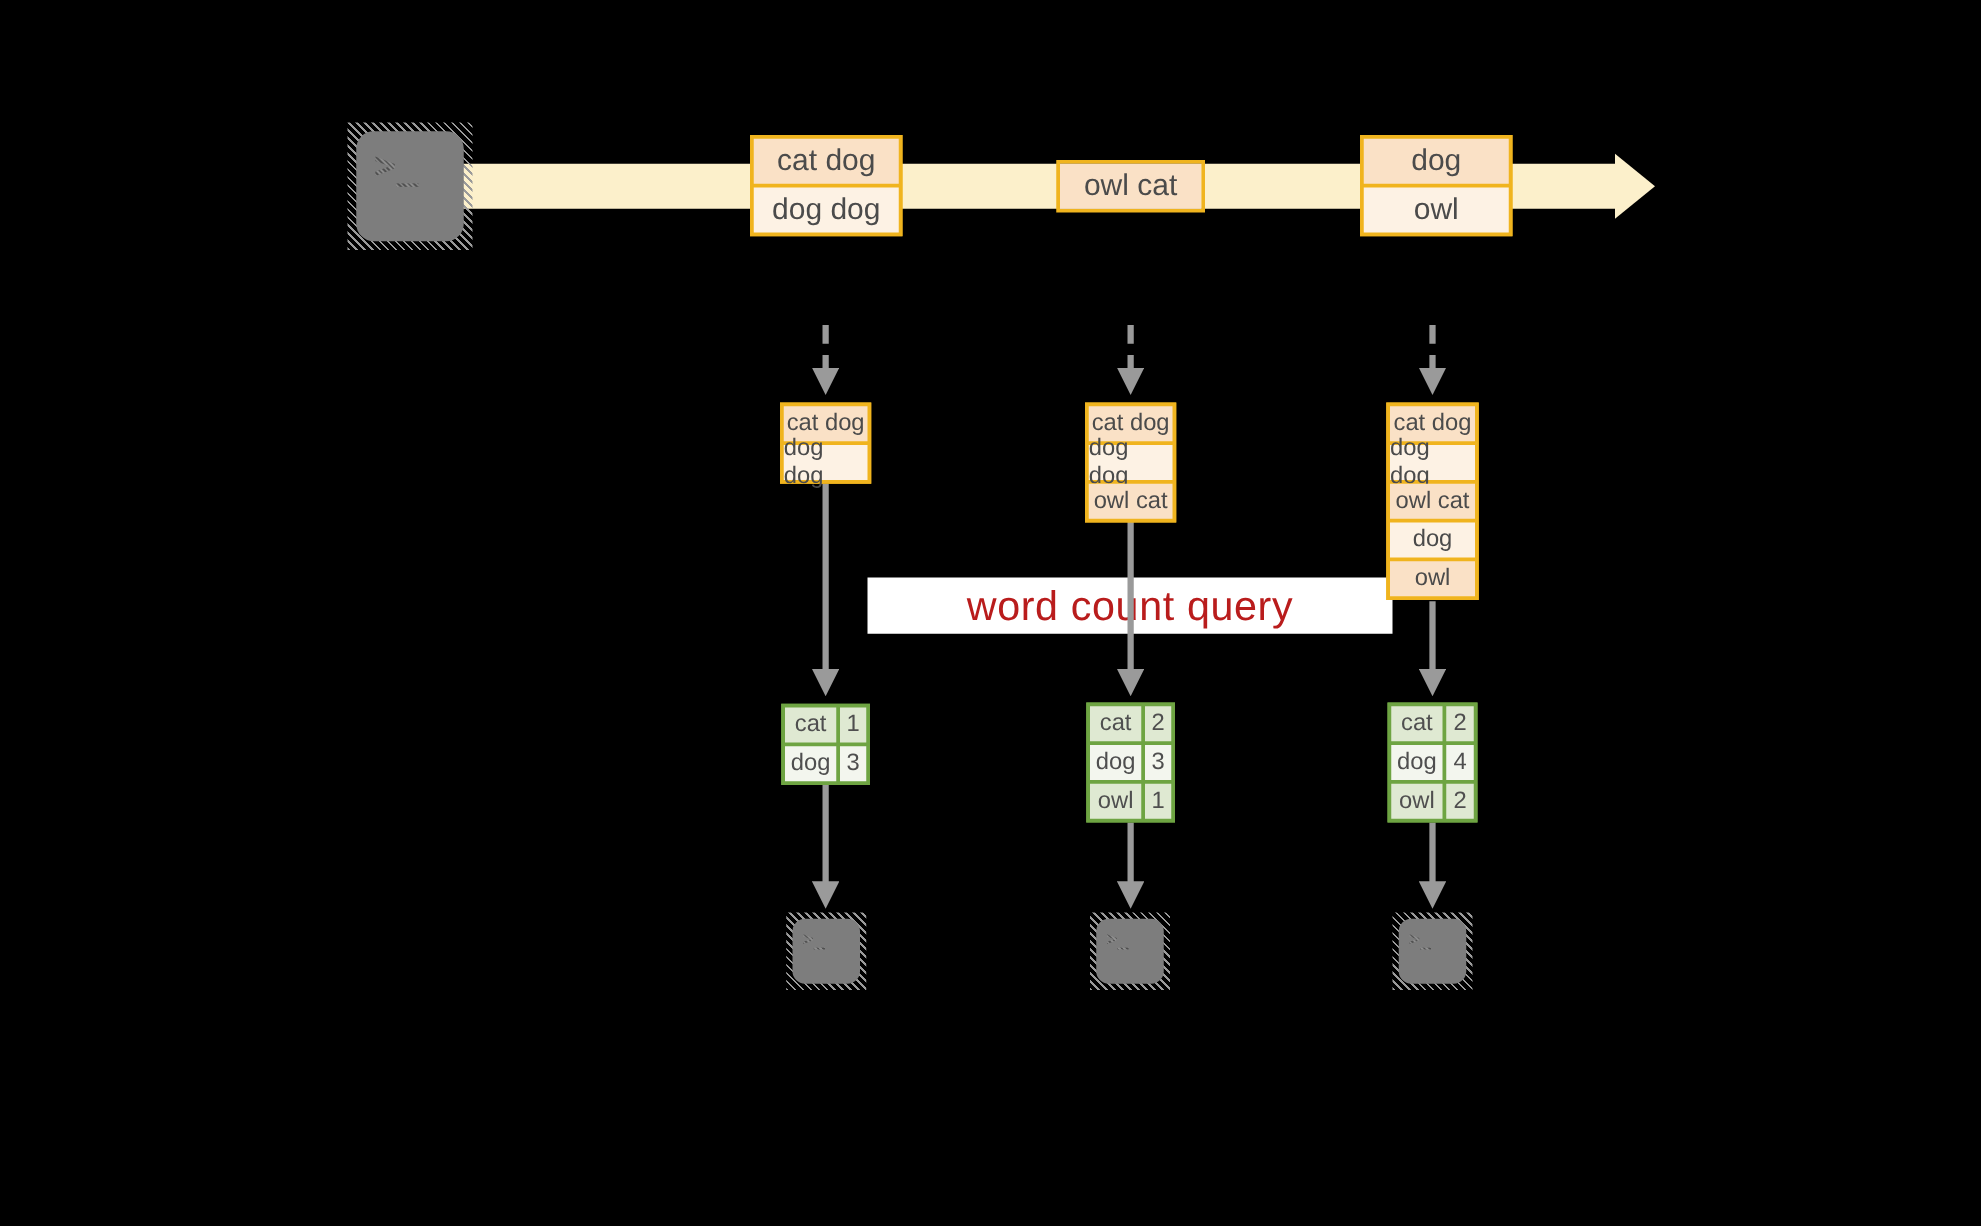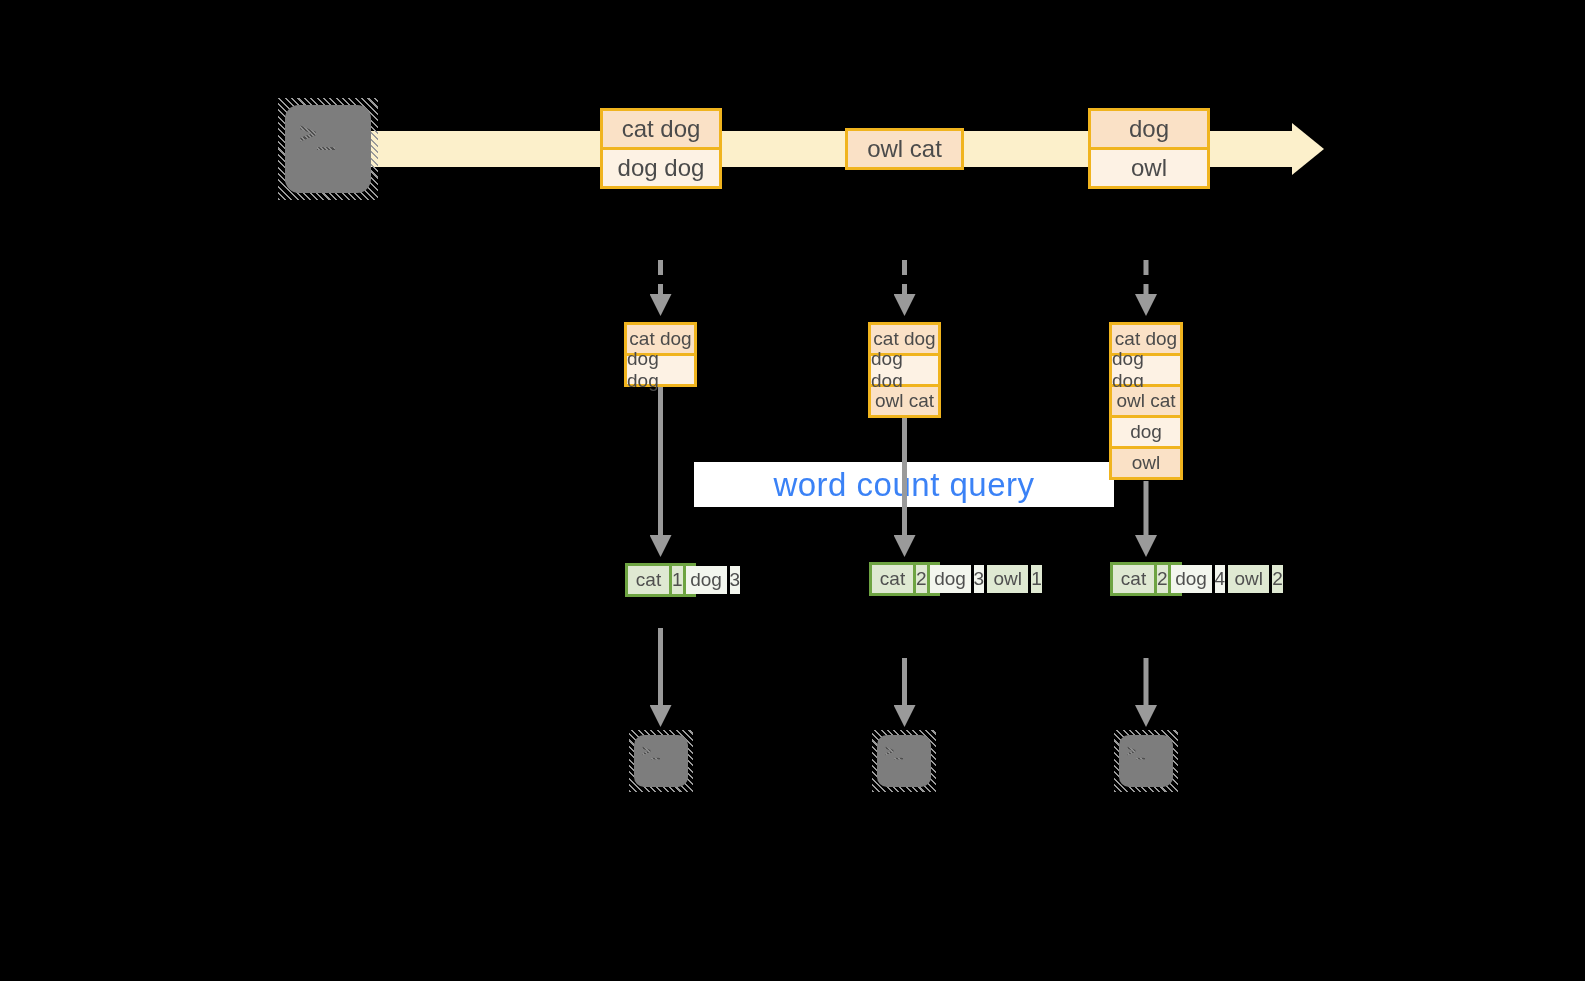--- a/index.html
+++ b/index.html
@@ -41,30 +41,30 @@
     background:var(--record-fill-light);
     display:flex;align-items:center;justify-content:center;
     color:var(--text-dark);
   }
   .record-stack .record-row:nth-child(odd){background:var(--record-fill-dark);}
   .record-stack.top .record-row{height:36px;font-size:24px;}
   .record-stack.mini .record-row{height:28px;font-size:19px;}
   
   .query-label{
     position:absolute;left:694px;top:462px;width:420px;height:45px;
-    background:#fff;color:#3b82f6;
+    background:#fff;color:#b91c1c;
     display:flex;align-items:center;justify-content:center;
     font-size:33px;font-weight:400;letter-spacing:0.5px;
   }
   
   .count-table{
     position:absolute;
     border:3px solid var(--green-border);
     background:var(--green-border);
-    display:flex;flex-direction:row;gap:3px;
+    display:flex;flex-direction:column;gap:3px;
   }
   .count-row{display:flex;gap:3px;height:28px;}
   .count-row .cell{
     display:flex;align-items:center;justify-content:center;
     color:#4f4f4f;font-size:19px;background:var(--count-fill-light);
   }
   .count-row .key{width:41px;}
   .count-row .val{flex:1;}
   .count-table .count-row:nth-child(odd) .cell{background:var(--count-fill-dark);}
   

